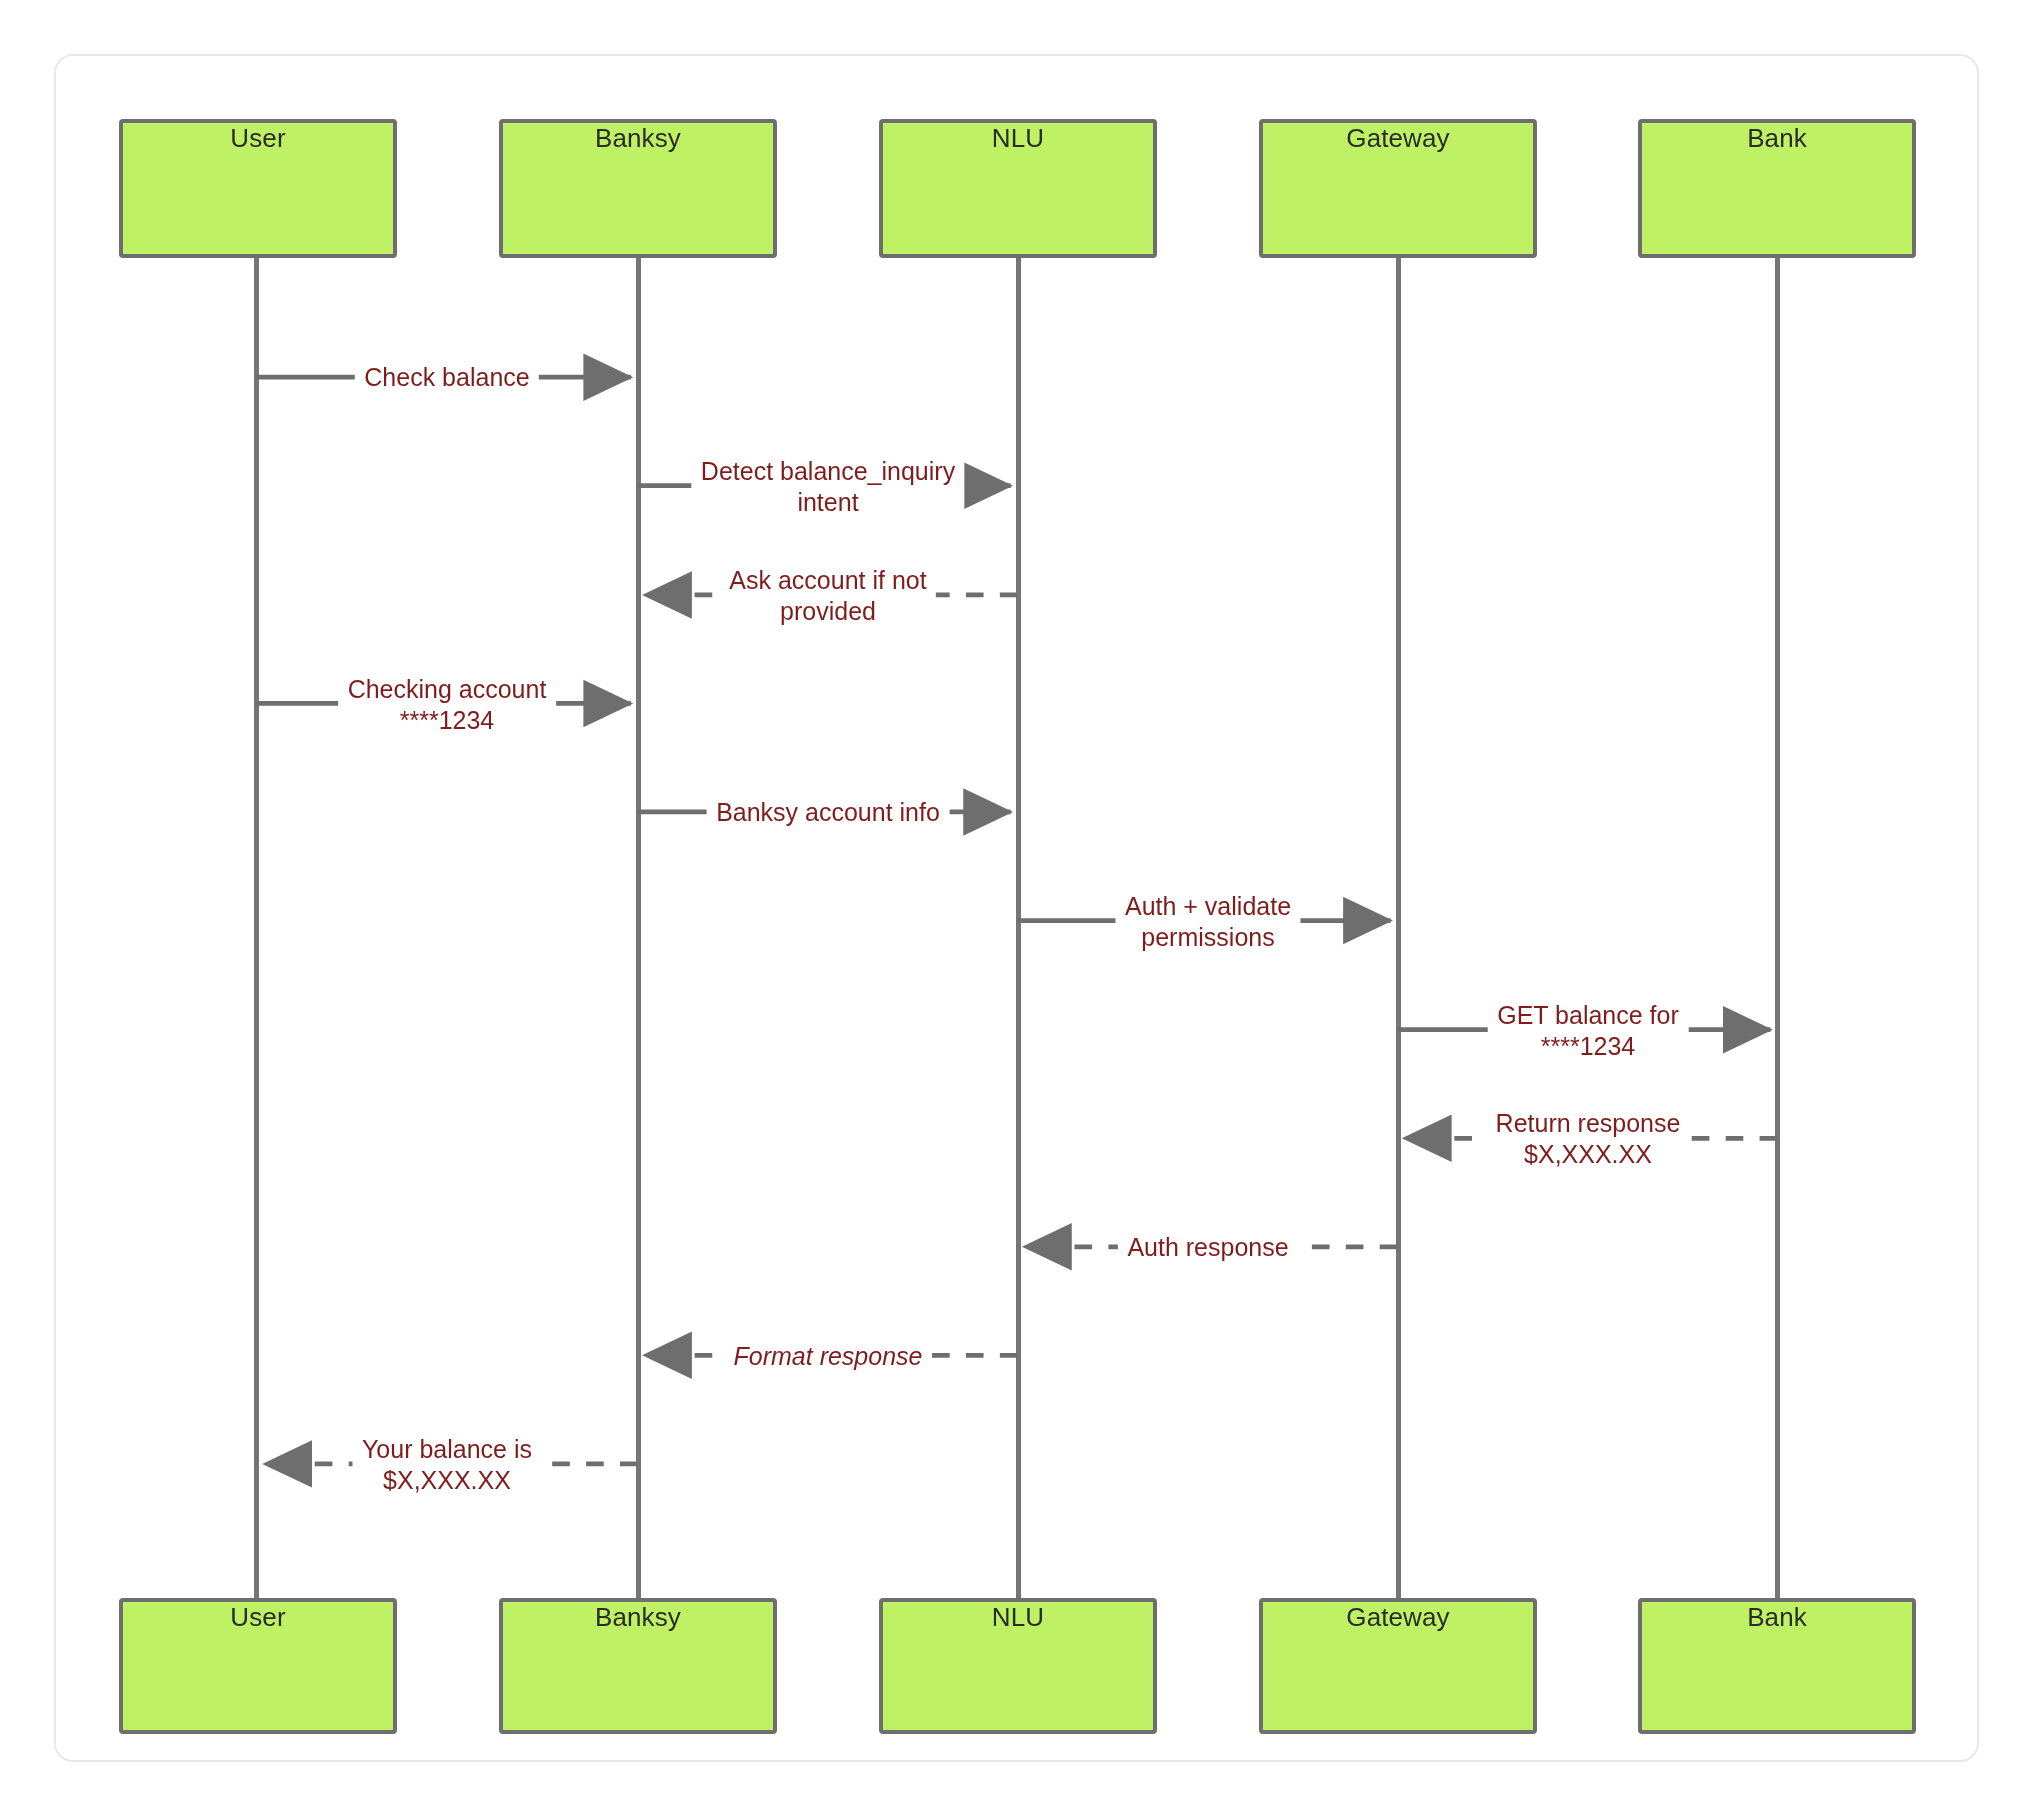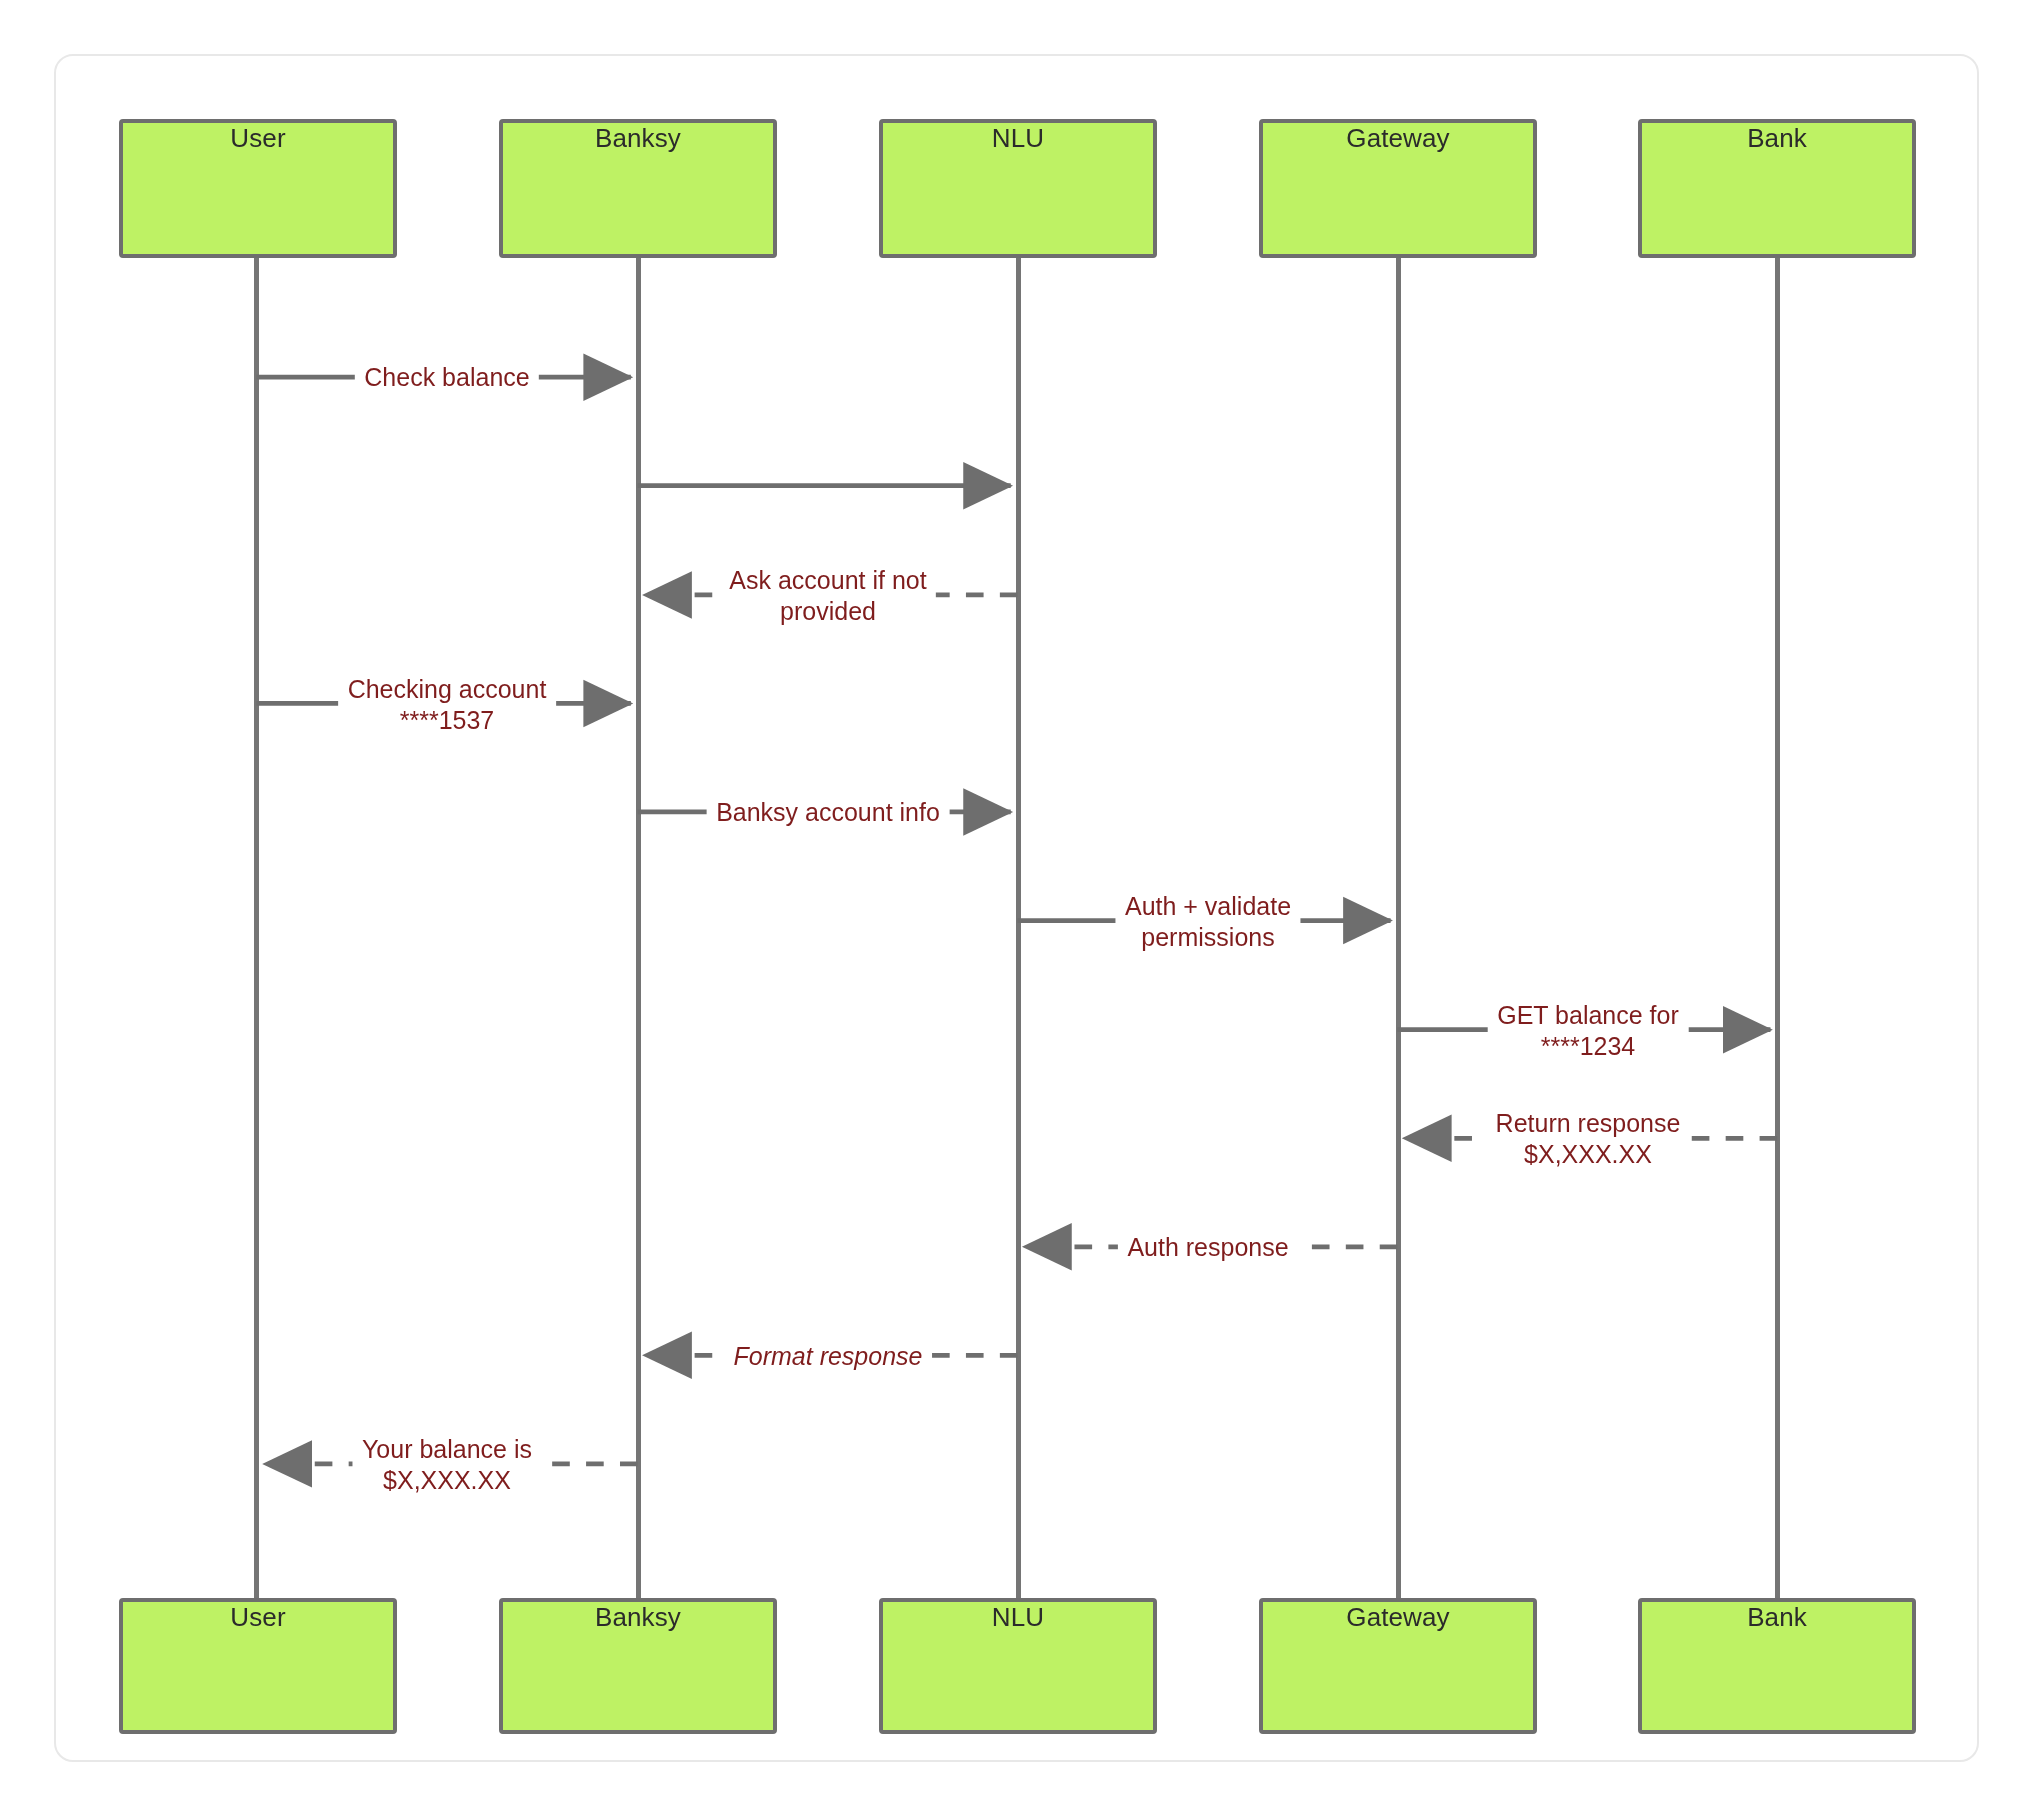--- a/index.html
+++ b/index.html
@@ -145,26 +145,28 @@
 
      Banksy : Format response (dashed) --&gt;
     <line x1="1500" y1="1998" x2="950" y2="1998" stroke="#6e6e6e" stroke-width="7" stroke-dasharray="26,24" marker-end="url(#arrowL)"></line>
 
      User : Your balance is $X,XXX.XX (dashed) --&gt;
     <line x1="940" y1="2158" x2="390" y2="2158" stroke="#6e6e6e" stroke-width="7" stroke-dasharray="26,24" marker-end="url(#arrowL)"></line>
   </svg>
 
   <div class="msg-label" style="left:447px; top:377px;">Check balance</div>
 
+  <div class="msg-label" style="left:828px; top:486px;">Detect balance_inquiry
+intent</div>
 
   <div class="msg-label" style="left:828px; top:595px;">Ask account if not
 provided</div>
 
   <div class="msg-label" style="left:447px; top:704px;">Checking account
-****1537</div>
+****1234</div>
 
   <div class="msg-label" style="left:828px; top:812px;">Banksy account info</div>
 
   <div class="msg-label" style="left:1208px; top:921px;">Auth + validate
 permissions</div>
 
   <div class="msg-label" style="left:1588px; top:1030px;">GET balance for
 ****1234</div>
 
   <div class="msg-label" style="left:1588px; top:1138px;">Return response

